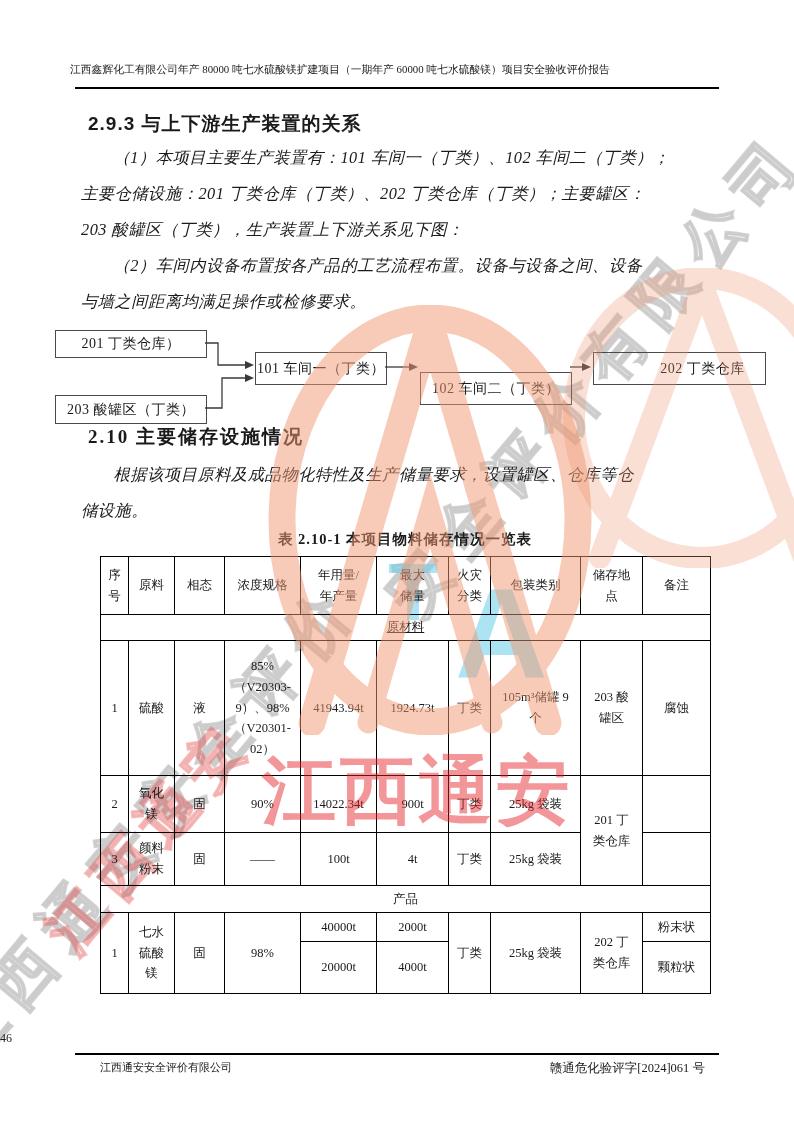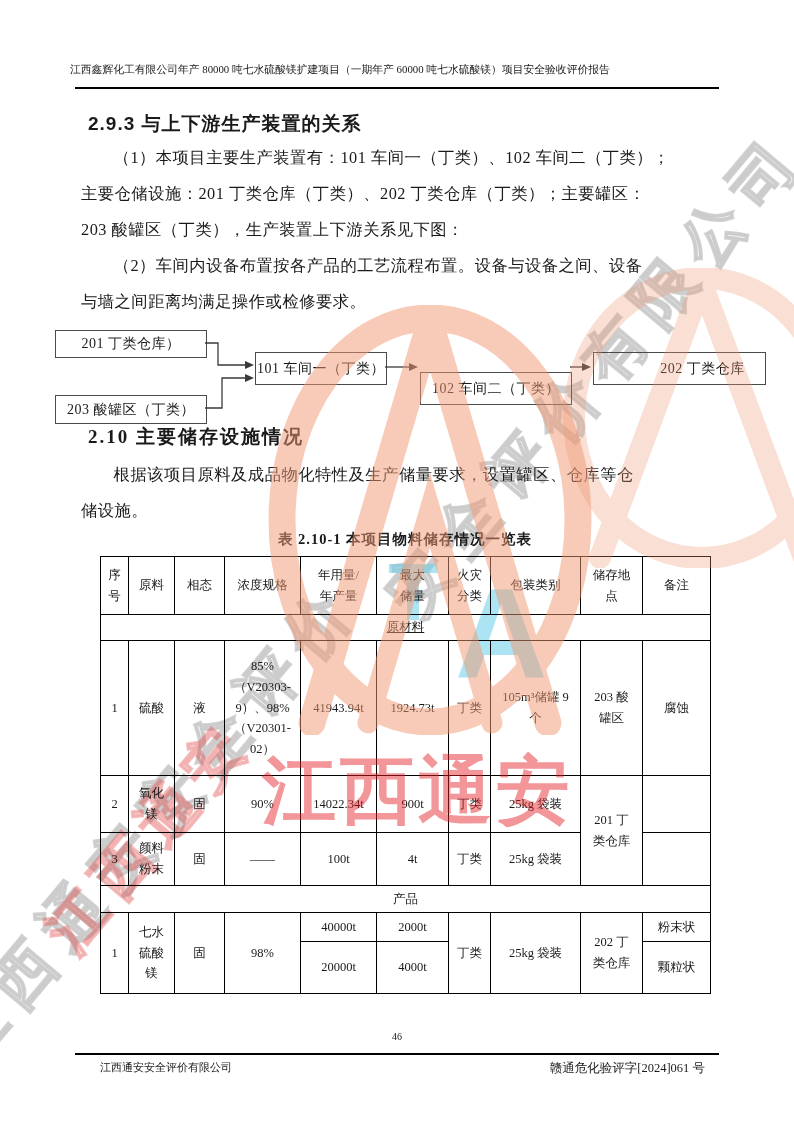--- a/index.html
+++ b/index.html
@@ -46,20 +46,21 @@
   }
   .header-rule{left:75px; top:87px; width:644px; border-top:2px solid #000;}
   .h293{
     left:88px; top:111px; font-size:19px; font-weight:bold;
     font-family:"Liberation Sans", sans-serif; letter-spacing:1px;
   }
   .para{
     left:81px; width:636px; font-size:16.3px; line-height:36.2px;
     text-align:justify; text-indent:2em; white-space:pre-line;
     letter-spacing:0.5px;
+    font-style:italic;
   }
   .p1{top:140px;} .p2{top:248px;}
   .h210{
     left:88px; top:424px; font-size:19px; font-weight:bold;
     letter-spacing:2px;
   }
   .p3{top:457px;}
   
   .fc-box{
     position:absolute; border:1.3px solid #4a4a4a; background:transparent;
@@ -78,21 +79,21 @@
   }
   table.mat td{
     border:1px solid #000; text-align:center; vertical-align:middle;
     font-size:12.5px; line-height:1.65; padding:1px 2px;
     white-space:pre-line; overflow:hidden;
   }
   tr.h-head{height:58px;} tr.h-sec1{height:26px;text-decoration:underline;} tr.h-r1{height:135px;}
   tr.h-r2{height:57px;}  tr.h-r3{height:53px;}  tr.h-sec2{height:27px;}
   tr.h-p1{height:29px;}  tr.h-p2{height:52px;}
   
-  .pagenum{left:0; top:1031px; width:794px; text-align:center; font-size:10px;}
+  .pagenum{left:0; top:1031px; width:794px; font-size:12px;}
   .footer-rule{left:75px; top:1053px; width:644px; border-top:2px solid #000;}
   .footer-left{left:100px; top:1060px; font-size:11px;text-align:right;}
   .footer-right{right:89px; top:1060px; font-size:12.5px;}
 </style>
 </head>
 <body>
 
 <div class="page">
 
   <div class="wm wm-diag" style="left:400px; top:565px;">安全评价有限公司</div>

